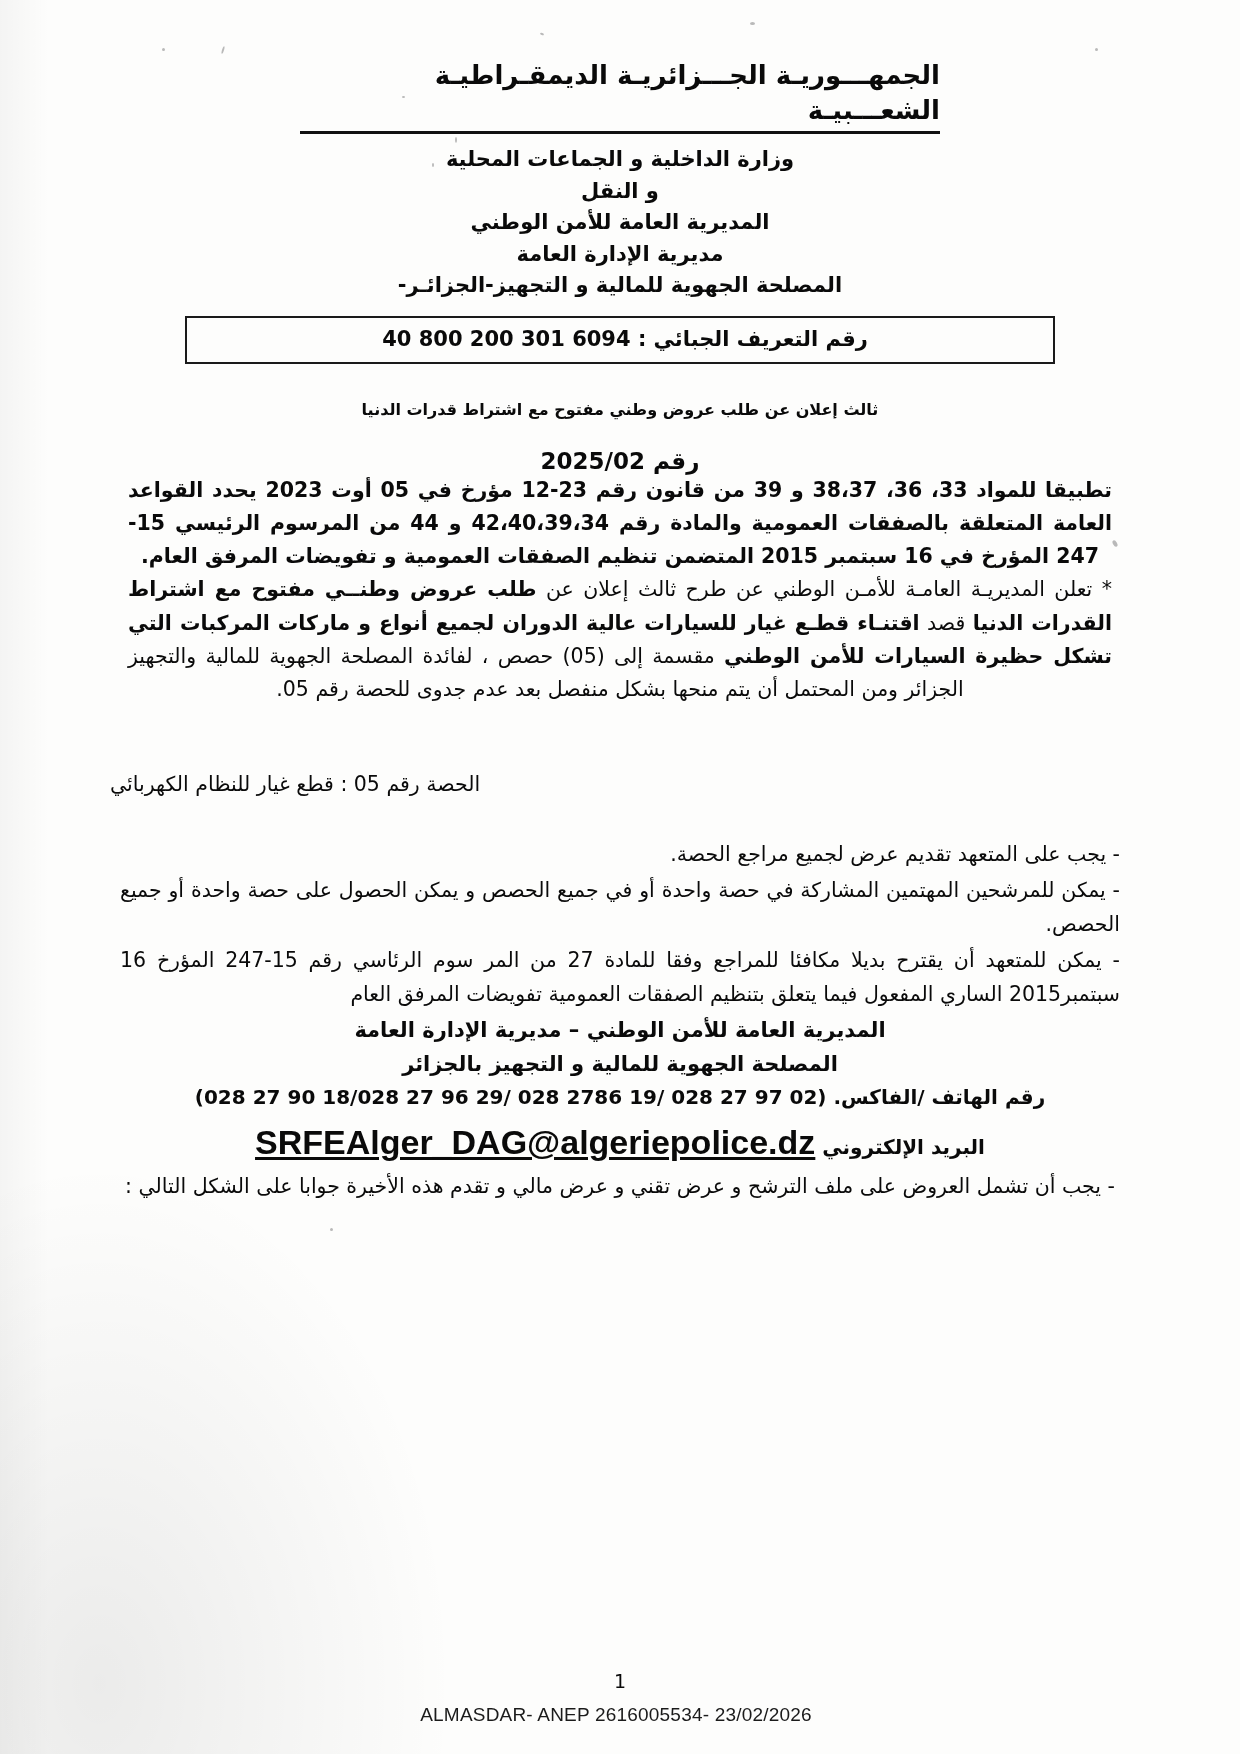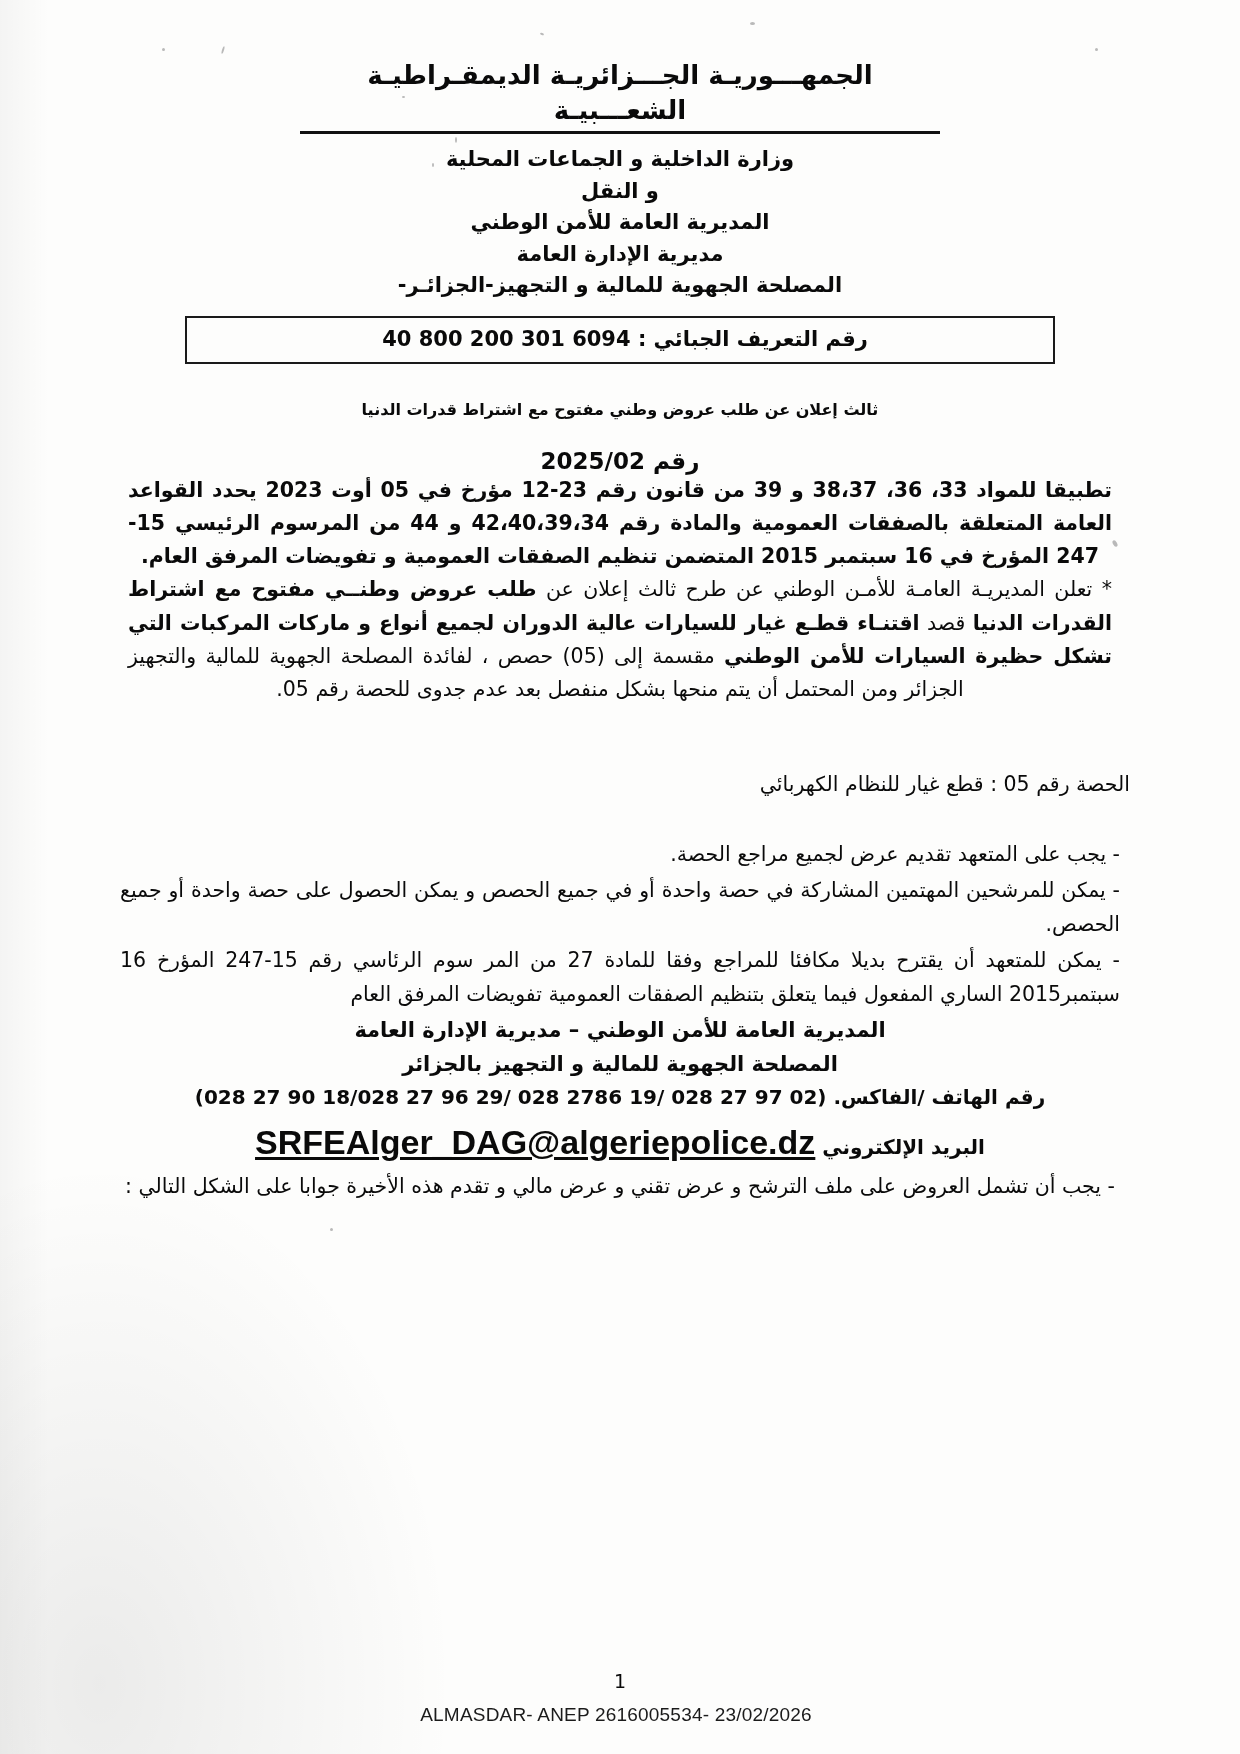--- a/index.html
+++ b/index.html
@@ -31,21 +31,21 @@
   .s5 { left: 222px; top: 46px; width: 2px; height: 8px; transform: rotate(16deg); }
   .s6 { left: 455px; top: 137px; width: 2px; height: 6px; }
   .s7 { left: 402px; top: 96px; width: 3px; height: 2px; }
   .s8 { left: 1113px; top: 540px; width: 4px; height: 7px; transform: rotate(-30deg); }
   .s9 { left: 432px; top: 163px; width: 2px; height: 4px; }
   .s10 { left: 330px; top: 1228px; width: 3px; height: 3px; }
 
   .ar { direction: rtl; unicode-bidi: embed; }
 
   .hdr-title {
-    text-align: center;
+    text-align: right;
     font-size: 26px;
     font-weight: bold;
     letter-spacing: 1px;
     padding-bottom: 3px;
     margin: 18px auto 10px auto;
     width: 640px;
     border-bottom: 3px solid #111;
     line-height: 1.35;
   }
   .hdr-line {
@@ -103,21 +103,21 @@
     line-height: 1.70;
     text-align: justify;
     text-align-last: right;
     padding: 0 18px;
   }
   .intro b { font-weight: bold; }
 
   .lot-line {
     margin-top: 62px;
     font-size: 20.5px;
-    text-align: right;
+    text-align: left;
     line-height: 1.6;
   }
 
   .rules {
     margin-top: 36px;
     font-size: 20.5px;
     line-height: 1.66;
     padding: 0 10px;
   }
   .rules .item {

